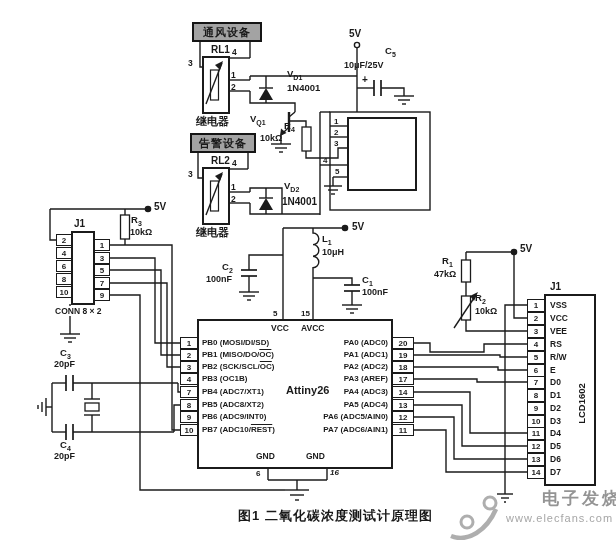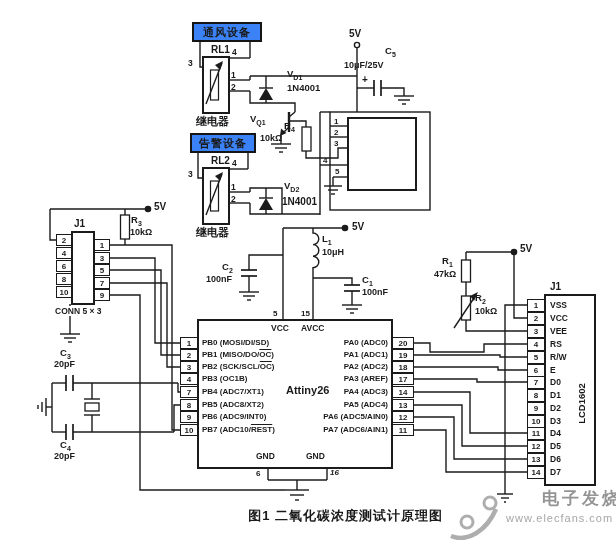--- a/index.html
+++ b/index.html
@@ -8,21 +8,21 @@
   #wires{position:absolute;left:0;top:0;z-index:1;}
   .abs{position:absolute;z-index:3;white-space:nowrap;}
   .lbl{font-weight:bold;font-size:9px;}
   .s8{font-size:8px;}.s85{font-size:8.5px;}.s95{font-size:9.5px;}.s10{font-size:10px;}
   .s11{font-size:11px;}.s13{font-size:13px;}
   sub{font-size:7px;font-weight:bold;}
   .ovl{text-decoration:overline;}
   .cell{position:absolute;z-index:3;box-sizing:border-box;border:1.3px solid #1a1a1a;
         font-weight:bold;font-size:8px;line-height:9px;text-align:center;padding-top:1px;background:transparent;}
   .cjkbox{position:absolute;z-index:3;box-sizing:border-box;border:2px solid #151515;display:flex;
-          align-items:center;justify-content:center;font-weight:bold;font-size:11px;letter-spacing:1px;background:#3b82f6;}
+          align-items:center;justify-content:center;font-weight:bold;font-size:11px;letter-spacing:1px;background:#a3a3a3;}
   .chipname{position:absolute;z-index:3;display:flex;align-items:center;justify-content:center;font-weight:bold;}
   .rot{transform:rotate(-90deg);}
   .wm-brand{font-weight:bold;font-size:17px;letter-spacing:3px;color:#949494;}
   .wm-site{font-size:11px;color:#a6a6a6;letter-spacing:1px;}
   .connlbl{background:#fff;padding:0 1px;}
   .cap{letter-spacing:1px;}
 </style>
 </head>
 <body>
 
@@ -269,21 +269,21 @@
 <div class="cell" style="left:56px;top:234px;width:16px;height:12px;">2</div>
 <div class="cell" style="left:56px;top:247px;width:16px;height:12px;">4</div>
 <div class="cell" style="left:56px;top:260px;width:16px;height:12px;">6</div>
 <div class="cell" style="left:56px;top:273px;width:16px;height:12px;">8</div>
 <div class="cell" style="left:56px;top:286px;width:16px;height:12px;">10</div>
 <div class="cell" style="left:94px;top:239px;width:16px;height:12px;">1</div>
 <div class="cell" style="left:94px;top:252px;width:16px;height:12px;">3</div>
 <div class="cell" style="left:94px;top:264px;width:16px;height:12px;">5</div>
 <div class="cell" style="left:94px;top:277px;width:16px;height:12px;">7</div>
 <div class="cell" style="left:94px;top:289px;width:16px;height:12px;">9</div>
-<div class="abs lbl s85 connlbl" style="left:54px;top:306px;">CONN 5 × 3</div>
+<div class="abs lbl s85 connlbl" style="left:54px;top:306px;">CONN 8 × 2</div>
 
 <div class="abs lbl s95" style="left:60px;top:347px;"><span>C</span><sub>3</sub></div>
 <div class="abs lbl" style="left:54px;top:359px;">20pF</div>
 <div class="abs lbl s95" style="left:60px;top:439px;"><span>C</span><sub>4</sub></div>
 <div class="abs lbl" style="left:54px;top:451px;">20pF</div>
 
 <div class="abs lbl s8" style="left:273px;top:309px;">5</div>
 <div class="abs lbl s8" style="left:301px;top:309px;">15</div>
 <div class="abs lbl s85" style="left:271px;top:323px;">VCC</div>
 <div class="abs lbl s85" style="left:301px;top:323px;">AVCC</div>
@@ -361,17 +361,17 @@
 <div class="abs lbl s85" style="left:550px;top:377px;">D0</div>
 <div class="abs lbl s85" style="left:550px;top:390px;">D1</div>
 <div class="abs lbl s85" style="left:550px;top:403px;">D2</div>
 <div class="abs lbl s85" style="left:550px;top:416px;">D3</div>
 <div class="abs lbl s85" style="left:550px;top:428px;">D4</div>
 <div class="abs lbl s85" style="left:550px;top:441px;">D5</div>
 <div class="abs lbl s85" style="left:550px;top:454px;">D6</div>
 <div class="abs lbl s85" style="left:550px;top:467px;">D7</div>
 <div class="abs lbl s95 rot" style="left:553px;top:398px;width:56px;text-align:center;">LCD1602</div>
 
-<div class="abs lbl s13 cap" style="left:228px;top:507px;width:215px;text-align:right;">图1  二氧化碳浓度测试计原理图</div>
+<div class="abs lbl s13 cap" style="left:228px;top:507px;width:215px;text-align:center;">图1  二氧化碳浓度测试计原理图</div>
 <div class="abs wm-brand" style="left:506px;top:487px;margin-left:36px;">电子发烧友</div>
 <div class="abs wm-site" style="left:506px;top:512px;">www.elecfans.com</div>
 
 </div>
 
 </body></html>

